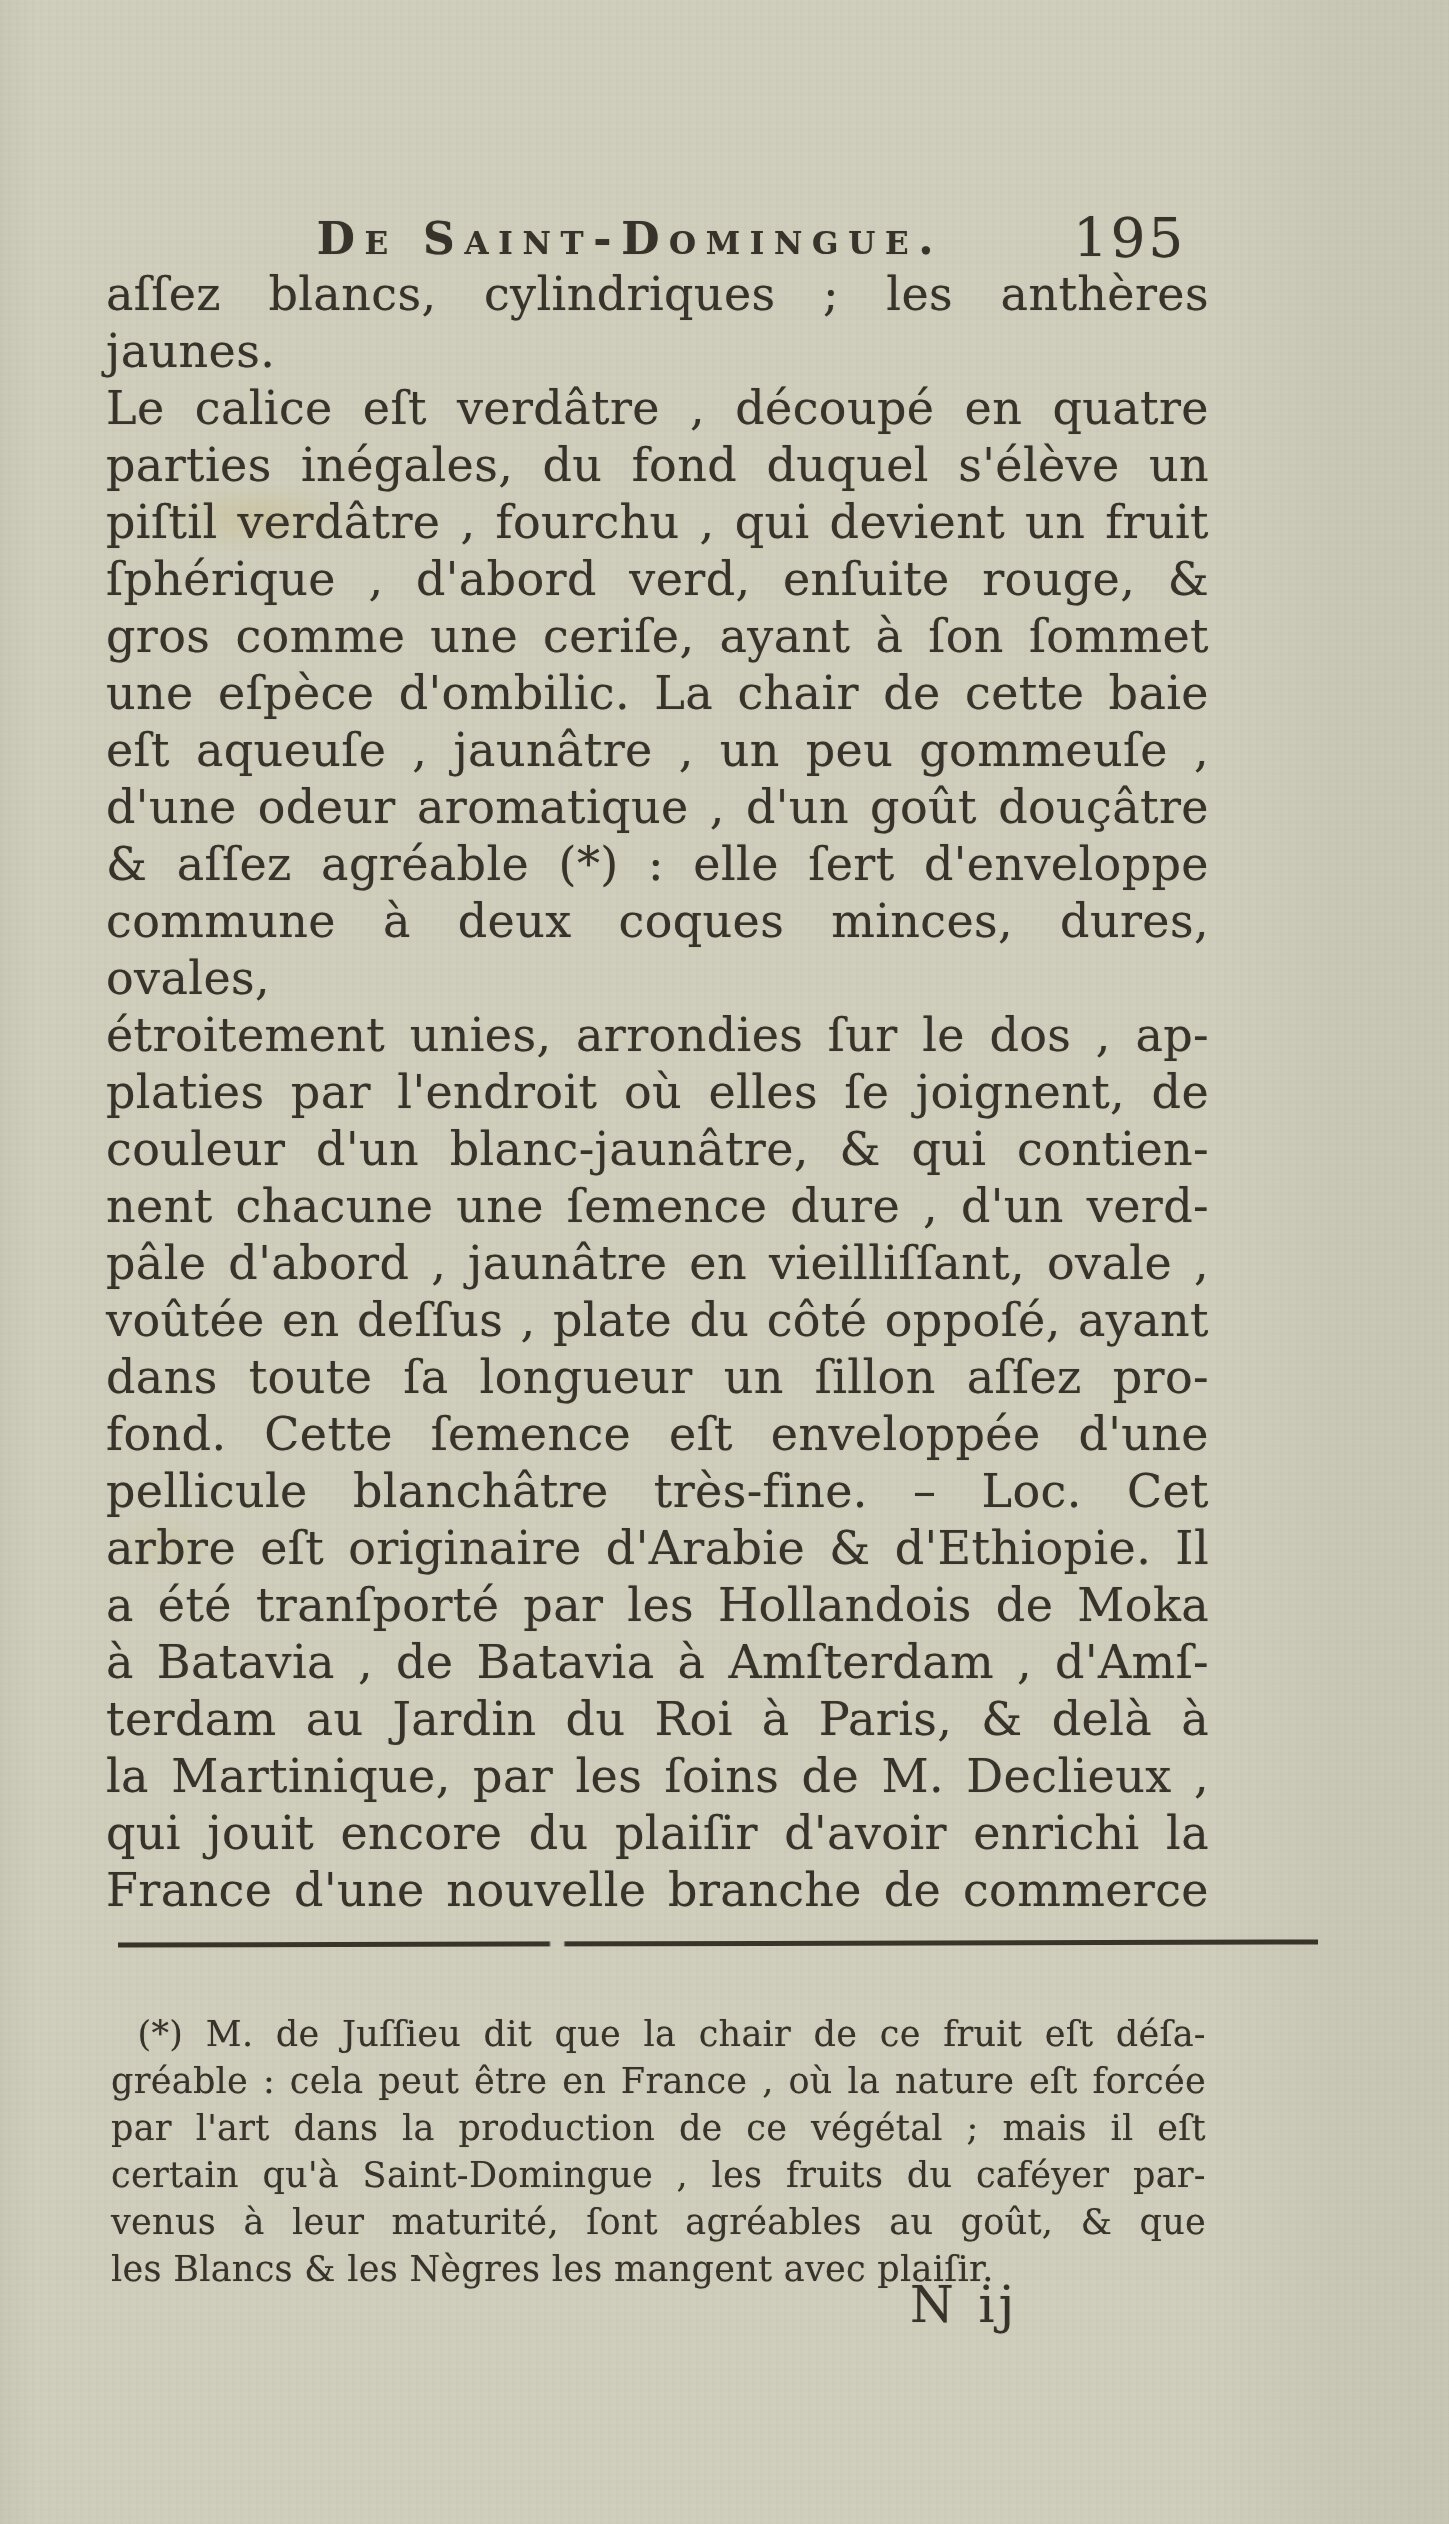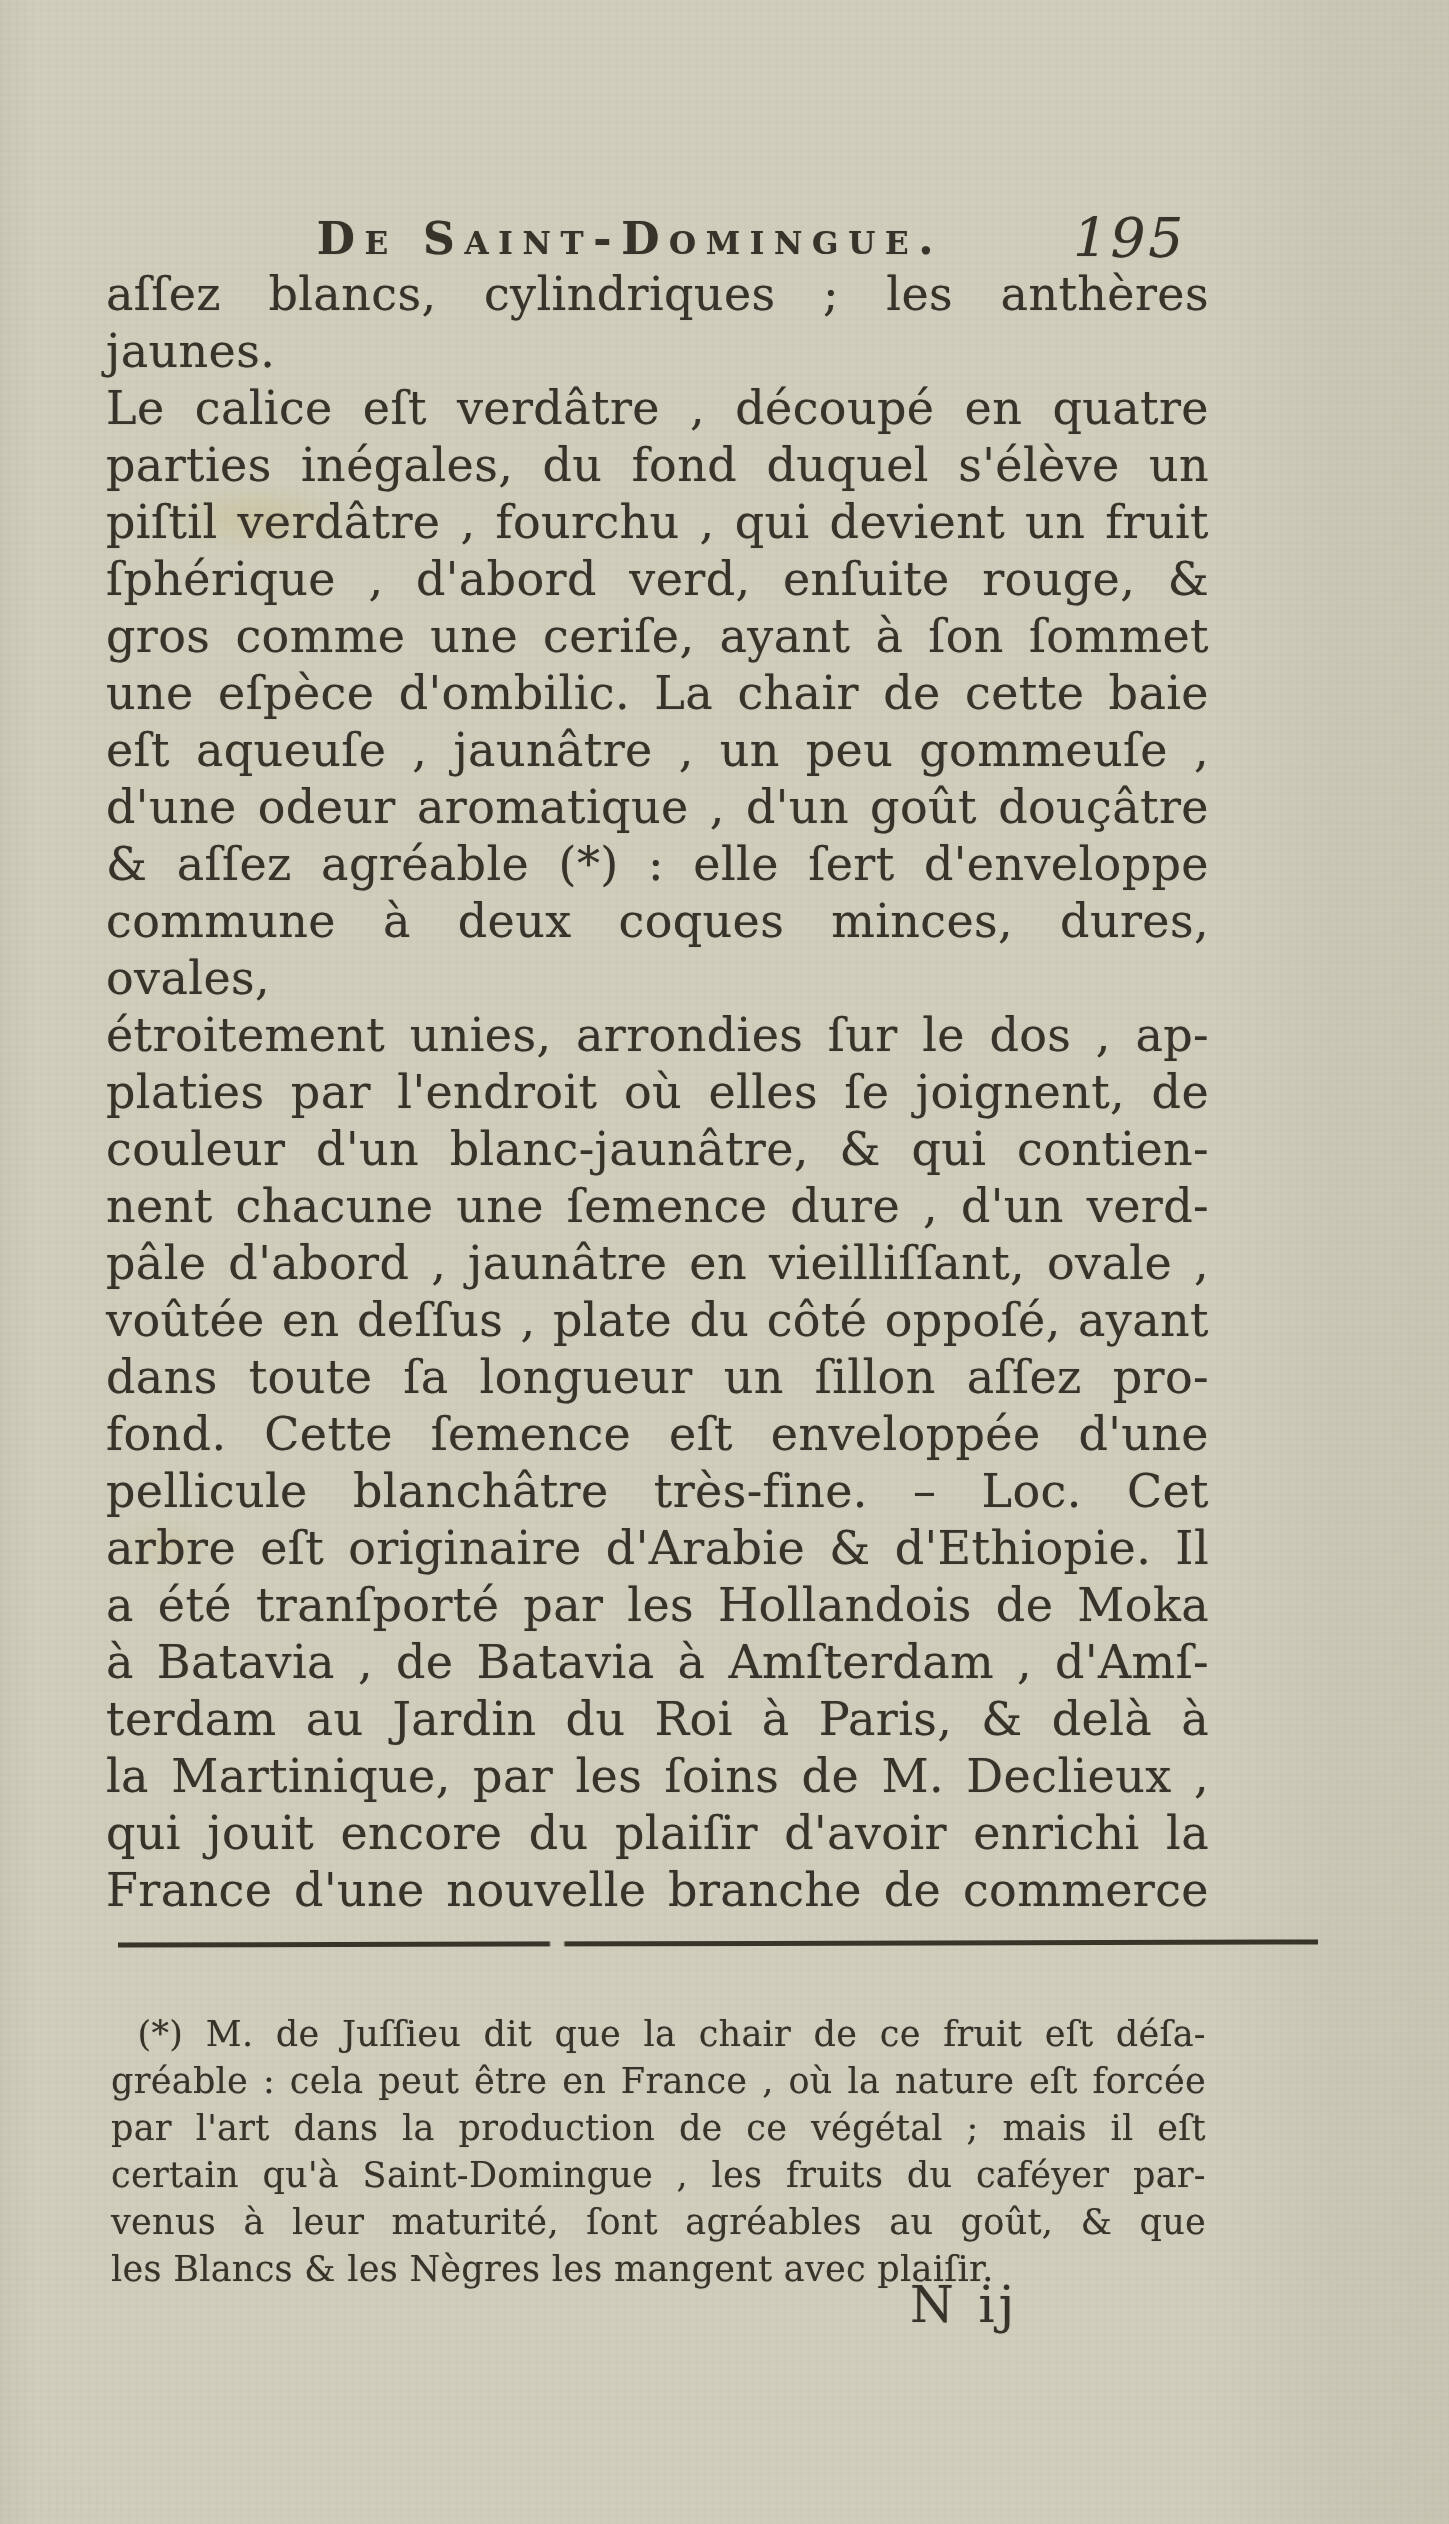--- a/index.html
+++ b/index.html
@@ -44,21 +44,20 @@
     letter-spacing: 9.7px;
     white-space: nowrap;
     font-weight: bold;
   }
   .page-number {
     position: absolute;
     top: -7px;
     right: 23px;
     font-size: 55px;
     letter-spacing: 2.7px;
-    font-style: italic;
   }
 
   
   .body-text {
     position: absolute;
     top: 266px;
     left: 106px;
     width: 1103px;
     font-size: 46px;
     line-height: 57px;

